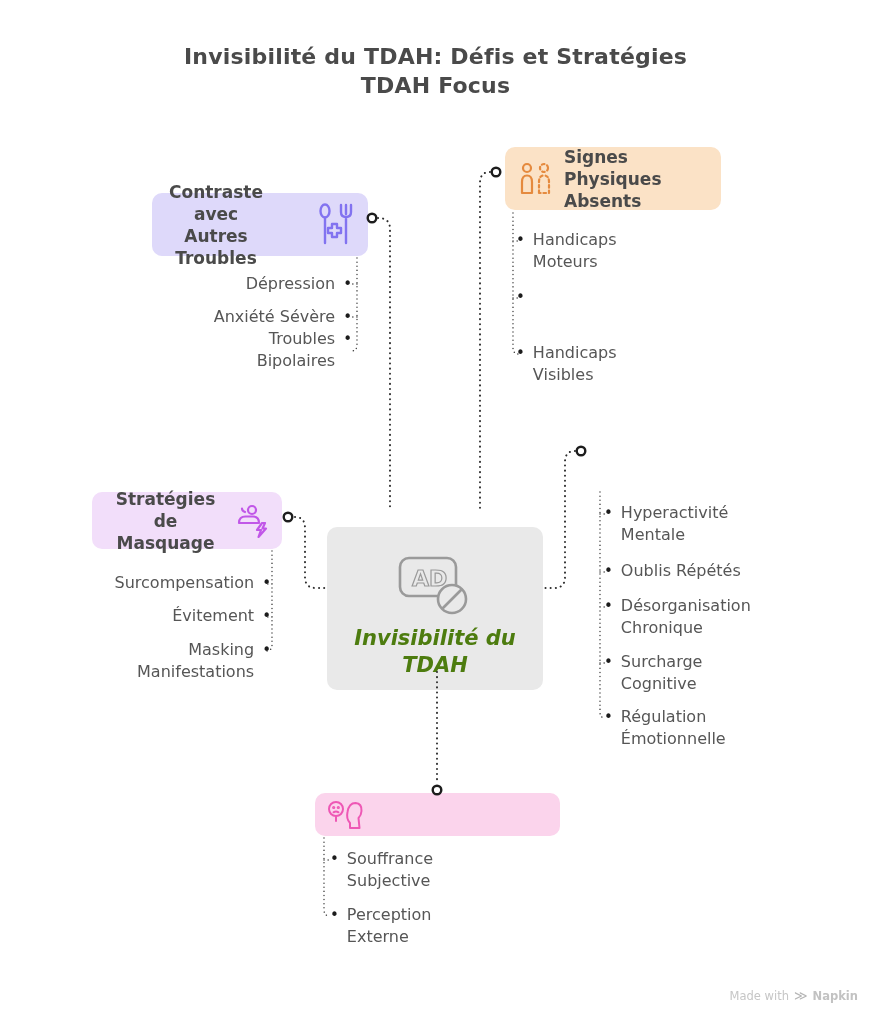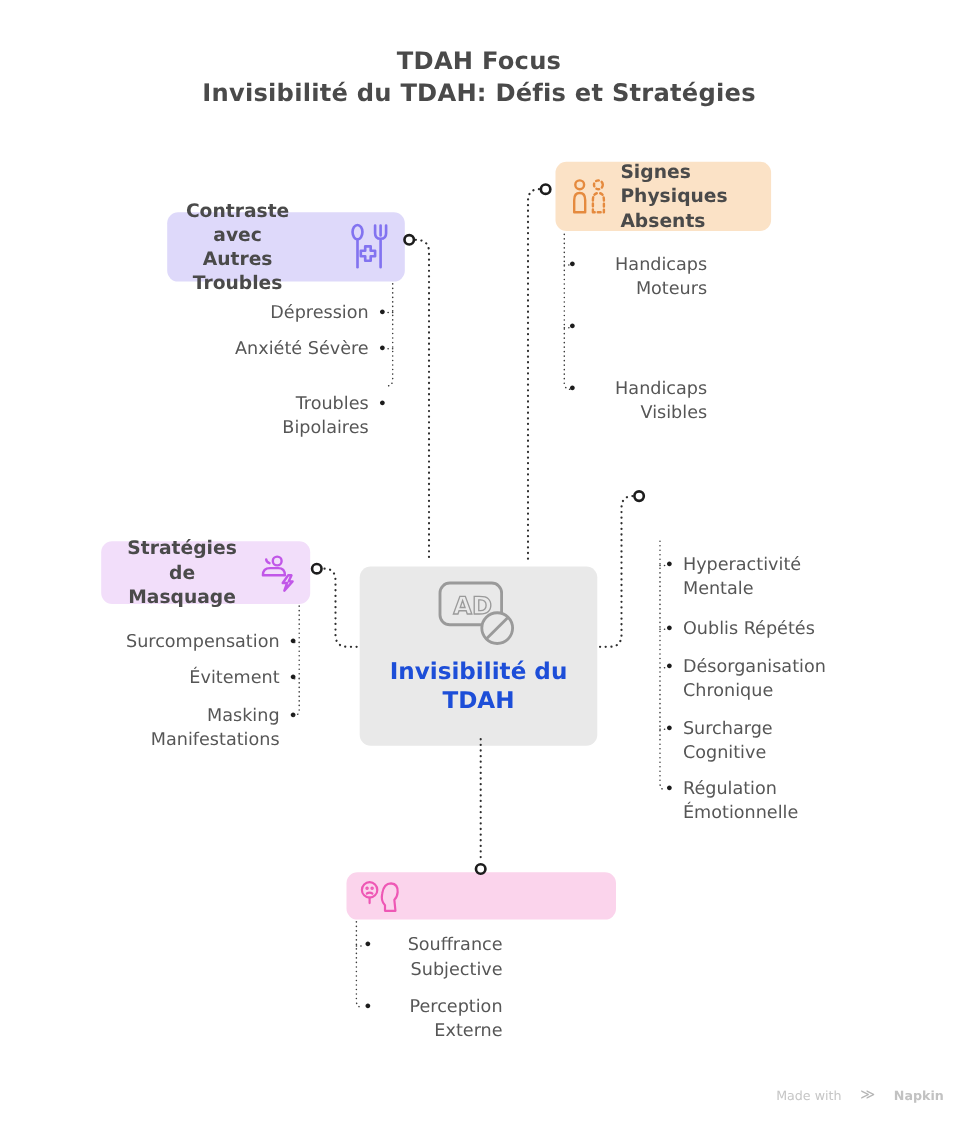--- a/index.html
+++ b/index.html
@@ -7,46 +7,46 @@
           font-family:"DejaVu Sans",sans-serif;}
   .title-block{position:absolute;left:0;top:42px;width:100%;text-align:center;z-index:2;}
   .title-line{font-size:22px;font-weight:700;color:#4a4a4a;line-height:29px;letter-spacing:.2px;}
   .connector-layer{position:absolute;left:0;top:0;z-index:3;pointer-events:none;}
   .main-dots{fill:none;stroke:#2e2e2e;stroke-width:2;stroke-dasharray:.1 5;stroke-linecap:round;}
   .sub-dots{fill:none;stroke:#3a3a3a;stroke-width:1.4;stroke-dasharray:.1 4;stroke-linecap:round;}
   .connector-circle{fill:#ffffff;stroke:#1d1d1d;stroke-width:2.4;}
   .node{position:absolute;display:flex;align-items:center;border-radius:10px;z-index:2;
         box-sizing:border-box;padding:8px 12px;gap:9px;}
   .node-title{font-size:17px;font-weight:700;color:#4a4a4a;line-height:22px;}
-  .center-node{position:absolute;left:327px;top:515px;width:216px;height:163px;border-radius:10px;
+  .center-node{position:absolute;left:327px;top:527px;width:216px;height:163px;border-radius:10px;
         z-index:2;display:flex;flex-direction:column;align-items:center;justify-content:flex-start;
-        padding-top:12px;box-sizing:border-box;}
-  .center-label{font-size:21px;font-weight:700;color:#1d4ed8;line-height:27px;text-align:center;margin-top:8px;}
+        padding-top:28px;box-sizing:border-box;}
+  .center-label{font-size:21px;font-weight:700;color:#4d7c0f;line-height:27px;text-align:center;margin-top:8px;font-style:italic;}
   .item{position:absolute;display:flex;gap:8px;z-index:2;align-items:flex-start;}
   .item-text{font-size:16px;font-weight:500;color:#565656;line-height:22px;}
   .bullet{font-size:15px;line-height:22px;color:#1c1c1c;}
   .al{text-align:left;}
   .ar{text-align:right;}
-  .w110{width:110px;display:inline-block;text-align:right;}
+  .w110{width:110px;display:inline-block;}
   .w128{width:128px;display:inline-block;}
   .w150{width:150px;display:inline-block;}
   .icon{flex:0 0 auto;}
-  .watermark{position:absolute;right:13px;top:988px;z-index:2;display:flex;align-items:center;gap:17px;
+  .watermark{position:absolute;right:13px;top:988px;z-index:2;display:flex;align-items:center;gap:5px;
         font-size:11.5px;color:#c6c6c6;}
   .watermark .glyph{color:#b5b5b5;font-size:13px;}
   .watermark .brand{font-weight:700;color:#c2c2c2;}
 </style>
 </head>
 <body>
 
 <div class="canvas">
 
   <div class="title-block">
+    <div class="title-line">Invisibilité du TDAH: Défis et Stratégies</div>
     <div class="title-line">TDAH Focus</div>
-    <div class="title-line">Invisibilité du TDAH: Défis et Stratégies</div>
   </div>
 
   <svg class="connector-layer" width="871" height="1024" viewBox="0 0 871 1024">
     <path class="main-dots" d="M 378 218 Q 390 218 390 229 L 390 509"></path>
     <path class="main-dots" d="M 490 172 Q 480 172 480 183 L 480 509"></path>
     <path class="main-dots" d="M 575 451 Q 565 451 565 462 L 565 577 Q 565 588 554 588 L 543 588"></path>
     <path class="main-dots" d="M 295 517 Q 305 517 305 528 L 305 577 Q 305 588 316 588 L 327 588"></path>
     <path class="main-dots" d="M 437 672 L 437 783"></path>
 
     <path class="sub-dots" d="M 513 213 L 513 348 Q 513 354 519 354 M 513 241 L 519 241 M 513 298 L 519 298"></path>
@@ -65,21 +65,21 @@
   <div class="center-node" style="background-color: rgb(233, 233, 233);">
     <svg class="icon" width="76" height="62" viewBox="0 0 76 62" style="color: rgb(154, 154, 154);">
       <rect x="3" y="3" width="56" height="38" rx="9" fill="none" stroke="currentColor" stroke-width="2.6"></rect>
       <text x="15" y="31" font-size="22" font-weight="bold" fill="none" stroke="currentColor" stroke-width="1.2" font-family="DejaVu Sans, sans-serif">AD</text>
       <circle cx="55" cy="44" r="14" fill="#e9e9e9" stroke="currentColor" stroke-width="2.6"></circle>
       <line x1="45.5" y1="53.5" x2="64.5" y2="34.5" stroke="currentColor" stroke-width="2.6"></line>
     </svg>
     <div class="center-label">Invisibilité du TDAH</div>
   </div>
 
-  <div class="node" style="left: 505px; top: 147px; width: 196px; height: 63px; background-color: rgb(251, 226, 198);">
+  <div class="node" style="left: 505px; top: 147px; width: 216px; height: 63px; background-color: rgb(251, 226, 198);">
     <svg class="icon" width="38" height="38" viewBox="0 0 38 38" style="color: rgb(229, 138, 62);">
       <g fill="none" stroke="currentColor" stroke-width="2.2" stroke-linecap="round" stroke-linejoin="round">
         <circle cx="10" cy="8" r="4"></circle>
         <path d="M5 33 L5 22 Q5 15.5 10 15.5 Q15 15.5 15 22 L15 33 Z"></path>
         <g stroke-dasharray="2.6 2.8">
           <circle cx="27" cy="8" r="4"></circle>
           <path d="M22 33 L22 22 Q22 15.5 27 15.5 Q32 15.5 32 22 L32 33 Z"></path>
         </g>
       </g>
     </svg>
@@ -109,21 +109,21 @@
     </svg>
   </div>
   <div class="item" style="right:519px;top:273px;">
     <span class="item-text w128 ar">Dépression</span>
     <span class="bullet">•</span>
   </div>
   <div class="item" style="right:519px;top:306px;">
     <span class="item-text w128 ar">Anxiété Sévère</span>
     <span class="bullet">•</span>
   </div>
-  <div class="item" style="right:519px;top:356px;justify-content:center;">
+  <div class="item" style="right:519px;top:328px;justify-content:center;">
     <span class="item-text w128 ar">Troubles Bipolaires</span>
     <span class="bullet">•</span>
   </div>
 
   <div class="item" style="left:604px;top:502px;">
     <span class="bullet">•</span>
     <span class="item-text w150 al">Hyperactivité Mentale</span>
   </div>
   <div class="item" style="left:604px;top:560px;">
     <span class="bullet">•</span>

